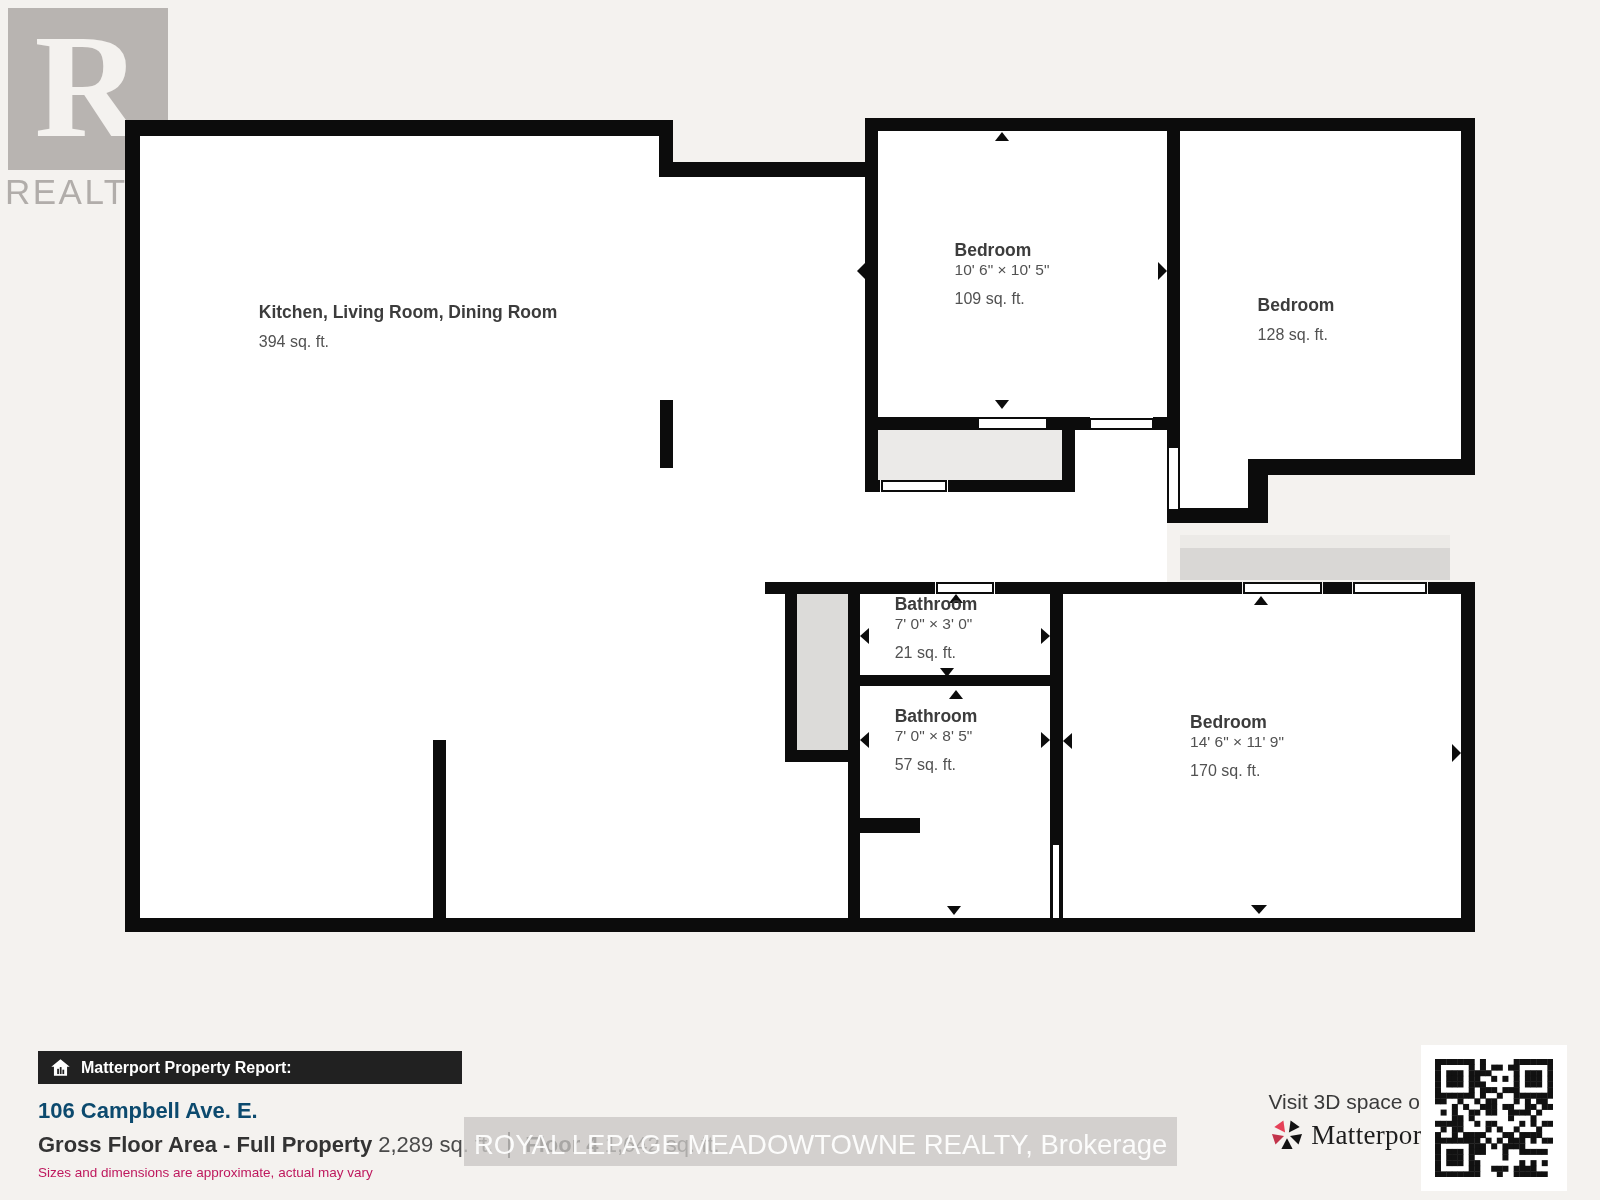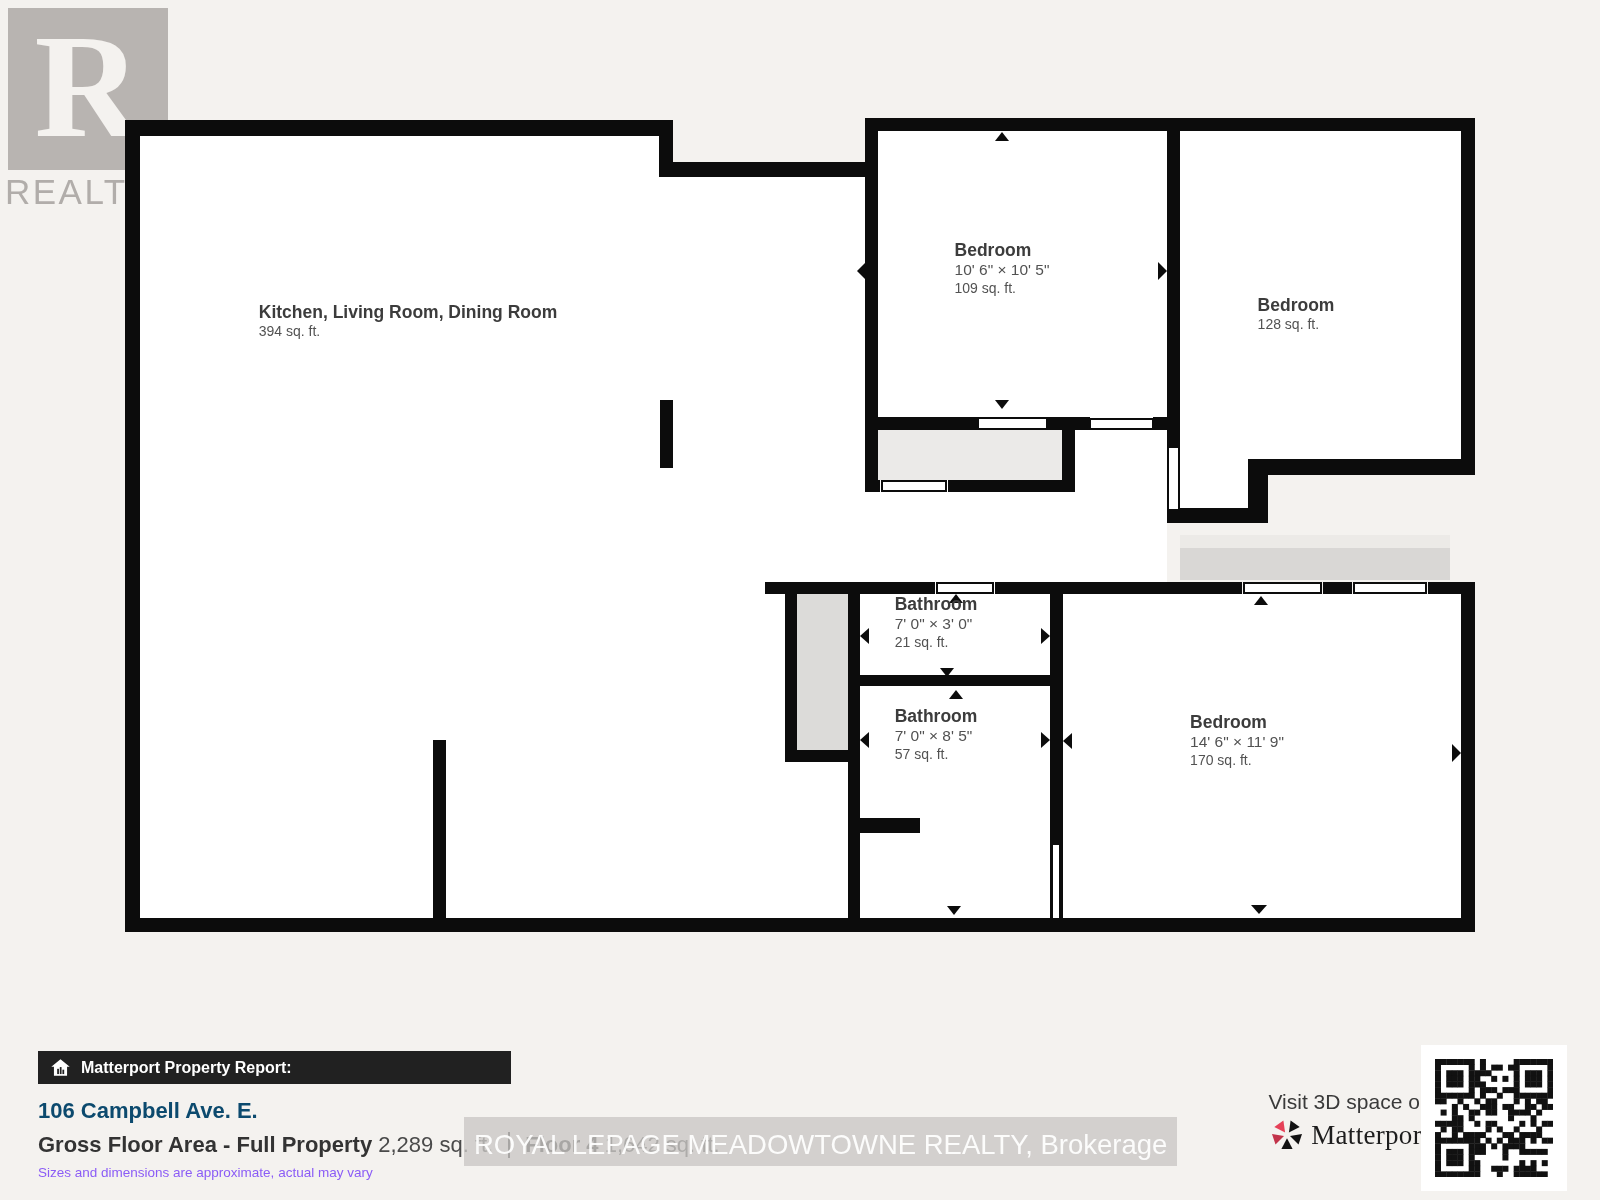--- a/index.html
+++ b/index.html
@@ -18,33 +18,33 @@
     color:#f4f2ef;line-height:1;margin-top:-6px;}
   .realtor-word{left:5px;top:172px;font-size:35px;letter-spacing:2.5px;color:#b1adaa;}
 
   
   .plan-svg{left:0;top:0;z-index:1;}
 
   
   .room-label{z-index:2;text-align:left;white-space:nowrap;transform:translateX(-50%);}
   .room-label .rn{font-weight:700;font-size:17.5px;color:#3c3c3c;line-height:19px;}
   .room-label .rd{font-size:15.5px;color:#525252;line-height:19px;}
-  .room-label .ra{font-size:14px;color:#525252;line-height:19px;}
-
-  
-  .report-bar{left:38px;top:1051px;width:473px;height:33px;background:#212121;z-index:2;
+  .room-label .ra{font-size:16px;color:#525252;line-height:19px;margin-top:10px;}
+
+  
+  .report-bar{left:38px;top:1051px;width:424px;height:33px;background:#212121;z-index:2;
     display:flex;align-items:center;}
   .report-bar .bar-title{color:#fff;font-weight:700;font-size:16px;margin-left:10px;}
   .house-icon{margin-left:12px;display:block;}
   .address{left:38px;top:1098px;font-size:22px;font-weight:700;color:#0c4a6e;z-index:2;}
   .gross-line{left:38px;top:1132px;font-size:22px;color:#4a4a4a;z-index:2;display:flex;align-items:center;}
   .gross-line .b{font-weight:700;color:#333;}
   .gross-line .sp{white-space:pre;}
   .vdiv{display:inline-block;width:2px;height:26px;background:#2f2f2f;margin:0 15px;}
-  .disclaimer{left:38px;top:1165px;font-size:13.5px;color:#8b5cf6;z-index:2;}
+  .disclaimer{left:38px;top:1165px;font-size:13.5px;color:#be185d;z-index:2;}
 
   
   .watermark{left:464px;top:1117px;z-index:6;background:rgba(201,199,196,0.78);
     color:rgba(255,255,255,0.92);font-size:27.5px;padding:12px 10px 5px 10px;white-space:nowrap;}
 
   
   .visit-wrap{left:1246px;top:1090px;width:208px;z-index:2;text-align:center;}
   .visit-text{font-size:21px;color:#3a3a3a;}
   .brand-row{margin-top:4px;display:flex;align-items:center;justify-content:center;gap:7px;}
   .brand-word{font-family:"Liberation Serif", serif;font-size:27px;color:#1d1d1d;letter-spacing:0.3px;}

